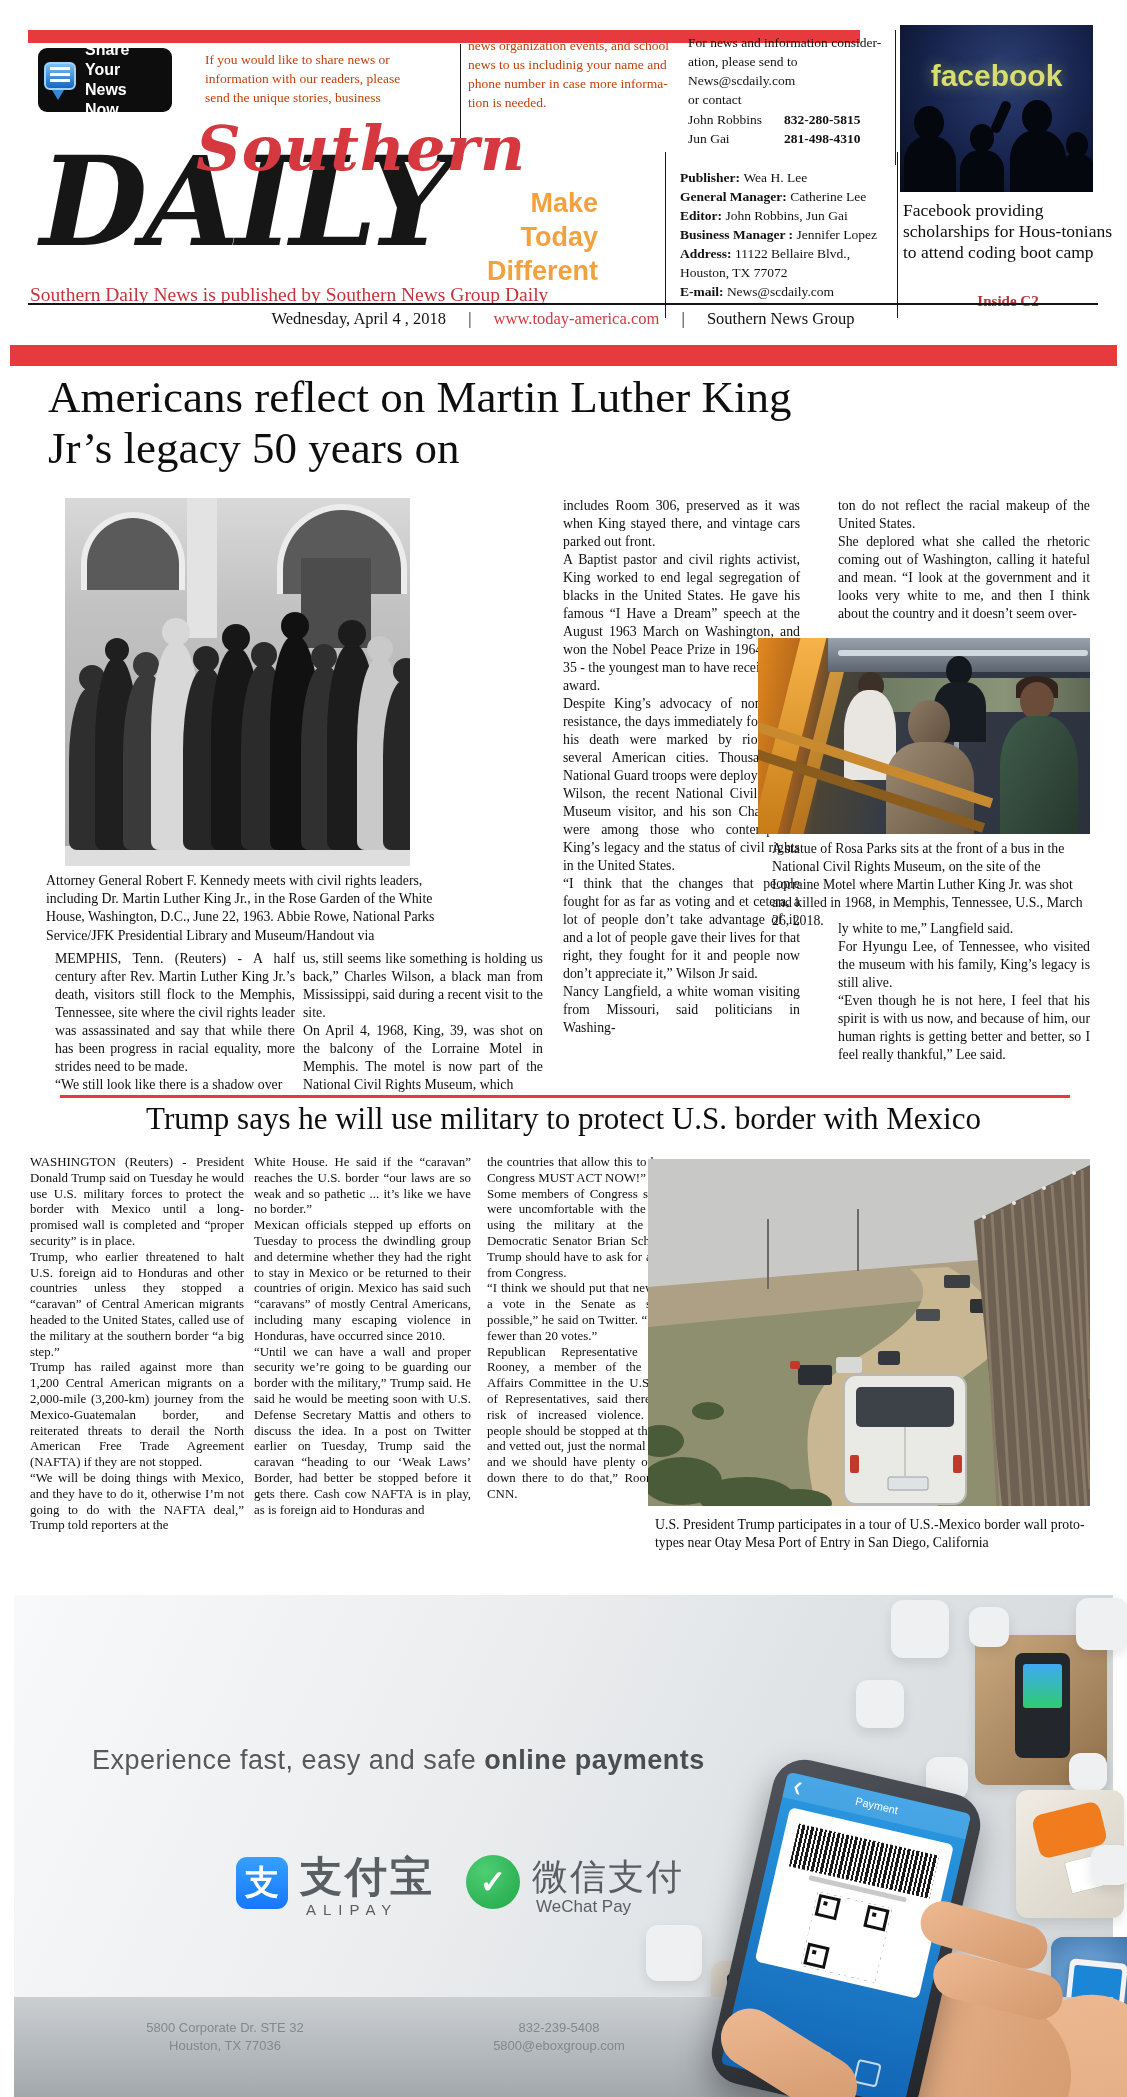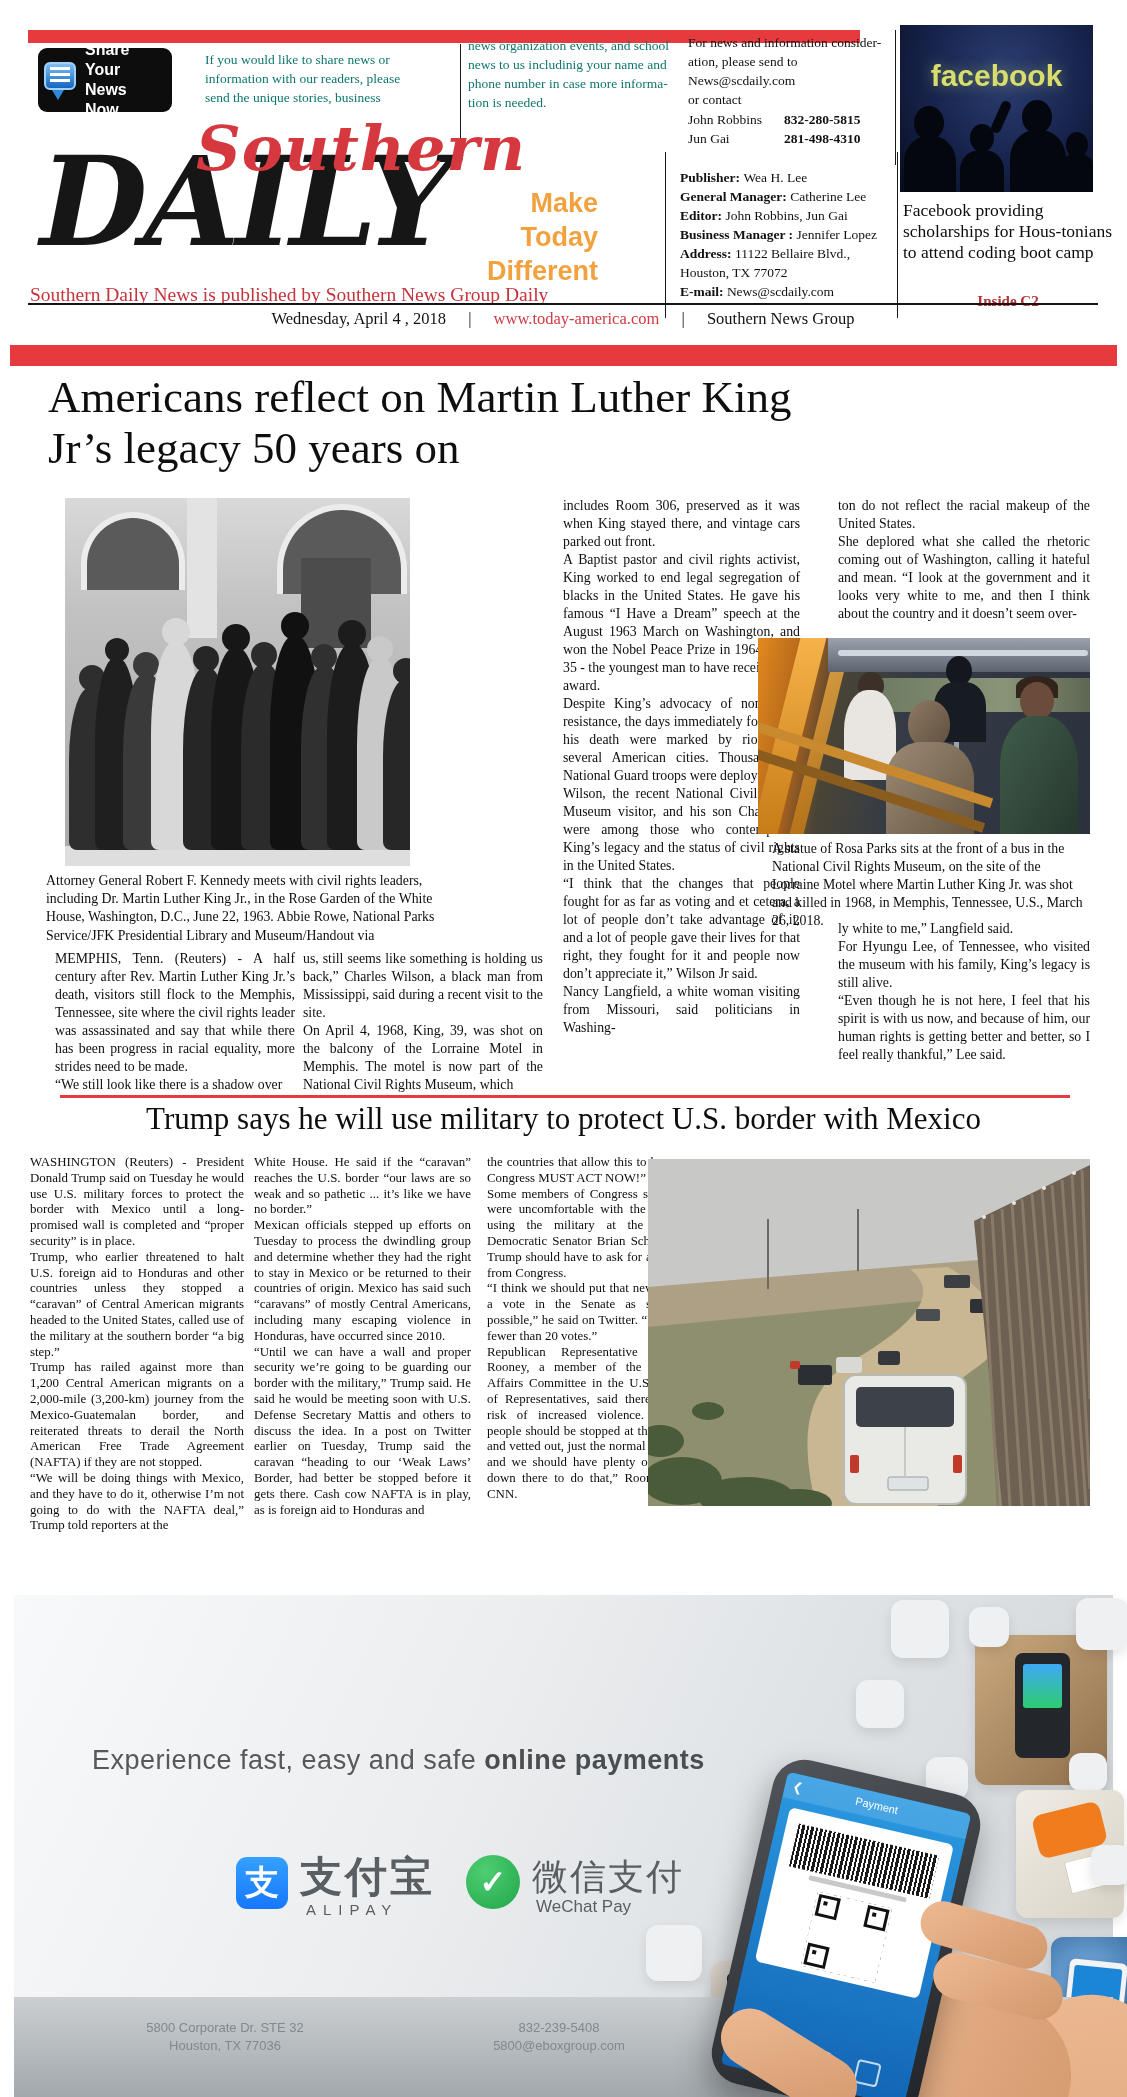--- a/index.html
+++ b/index.html
@@ -11,21 +11,21 @@
   .share-badge{position:absolute;left:38px;top:48px;width:134px;height:64px;background:#0d0d0d;
        border-radius:9px;display:flex;align-items:center;gap:7px;padding:4px 6px;box-sizing:border-box;cursor:pointer;}
   .share-icon{width:34px;height:44px;position:relative;flex:none;}
   .share-bubble{position:absolute;left:0;top:4px;width:32px;height:28px;border-radius:6px;
        background:linear-gradient(#7cc0f7,#1565c0);border:2px solid #9fd2fb;box-sizing:border-box;}
   .share-bubble i{display:block;height:3px;background:#fff;margin:3px 4px 0 4px;}
   .share-tail{position:absolute;left:8px;top:32px;width:0;height:0;border-left:6px solid transparent;
        border-right:6px solid transparent;border-top:10px solid #2f88d8;}
   .share-text{color:#fff;font-family:"Liberation Sans",sans-serif;font-weight:bold;font-size:17px;
        line-height:20px;white-space:pre-line;transform:scaleX(.94);transform-origin:left;}
-  .top-note{position:absolute;font-size:13.5px;line-height:1.42;color:#0f766e;white-space:pre-line;}
+  .top-note{position:absolute;font-size:13.5px;line-height:1.42;color:#c2410c;white-space:pre-line;}
   .note1{left:205px;top:50px;width:222px;}
   .note2{left:468px;top:36px;width:202px;}
   .vrule{position:absolute;width:1px;background:#1a1a1a;}
   .vr1{left:460px;top:44px;height:96px;}
   .vr2{left:895px;top:30px;height:135px;}
   .vr3{left:665px;top:152px;height:166px;}
   .vr4{left:897px;top:152px;height:166px;}
   .contact-block{position:absolute;left:688px;top:33px;width:196px;font-size:13.5px;line-height:1.42;}
   .contact-intro{white-space:pre-line;}
   .contact-row{display:flex;}
@@ -421,20 +421,21 @@
         </g>
       <g fill="#4a5b3a">
         <ellipse cx="34" cy="322" rx="40" ry="24"></ellipse>
           <ellipse cx="98" cy="338" rx="48" ry="20"></ellipse>
         <ellipse cx="12" cy="282" rx="24" ry="16"></ellipse>
           <ellipse cx="150" cy="344" rx="34" ry="14"></ellipse>
         <ellipse cx="60" cy="252" rx="16" ry="9"></ellipse>
       </g>
     </svg>
   </div>
+  <div class="caption3">U.S. President Trump participates in a tour of U.S.-Mexico border wall proto-types near Otay Mesa Port of Entry in San Diego, California</div>
 
   <div class="ad">
     <div id="ad-tiles">
         <div class="tile" style="left: 877px; top: 5px; width: 58px; height: 58px;"></div>
         <div class="tile" style="left: 961px; top: 40px; width: 132px; height: 150px; background: linear-gradient(135deg, rgb(202, 169, 127), rgb(143, 111, 76));">
           <div class="inner" style="left: 30%; top: 12%; width: 42%; height: 70%; background: rgb(35, 39, 43); border-radius: 8px; position: absolute;">
             <div style="position: absolute; left: 15%; top: 10%; width: 70%; height: 42%; background: linear-gradient(rgb(63, 169, 245), rgb(46, 204, 113)); border-radius: 3px;"></div>
           </div>
         </div>
         <div class="tile" style="left: 1062px; top: 3px; width: 52px; height: 52px;"></div>

